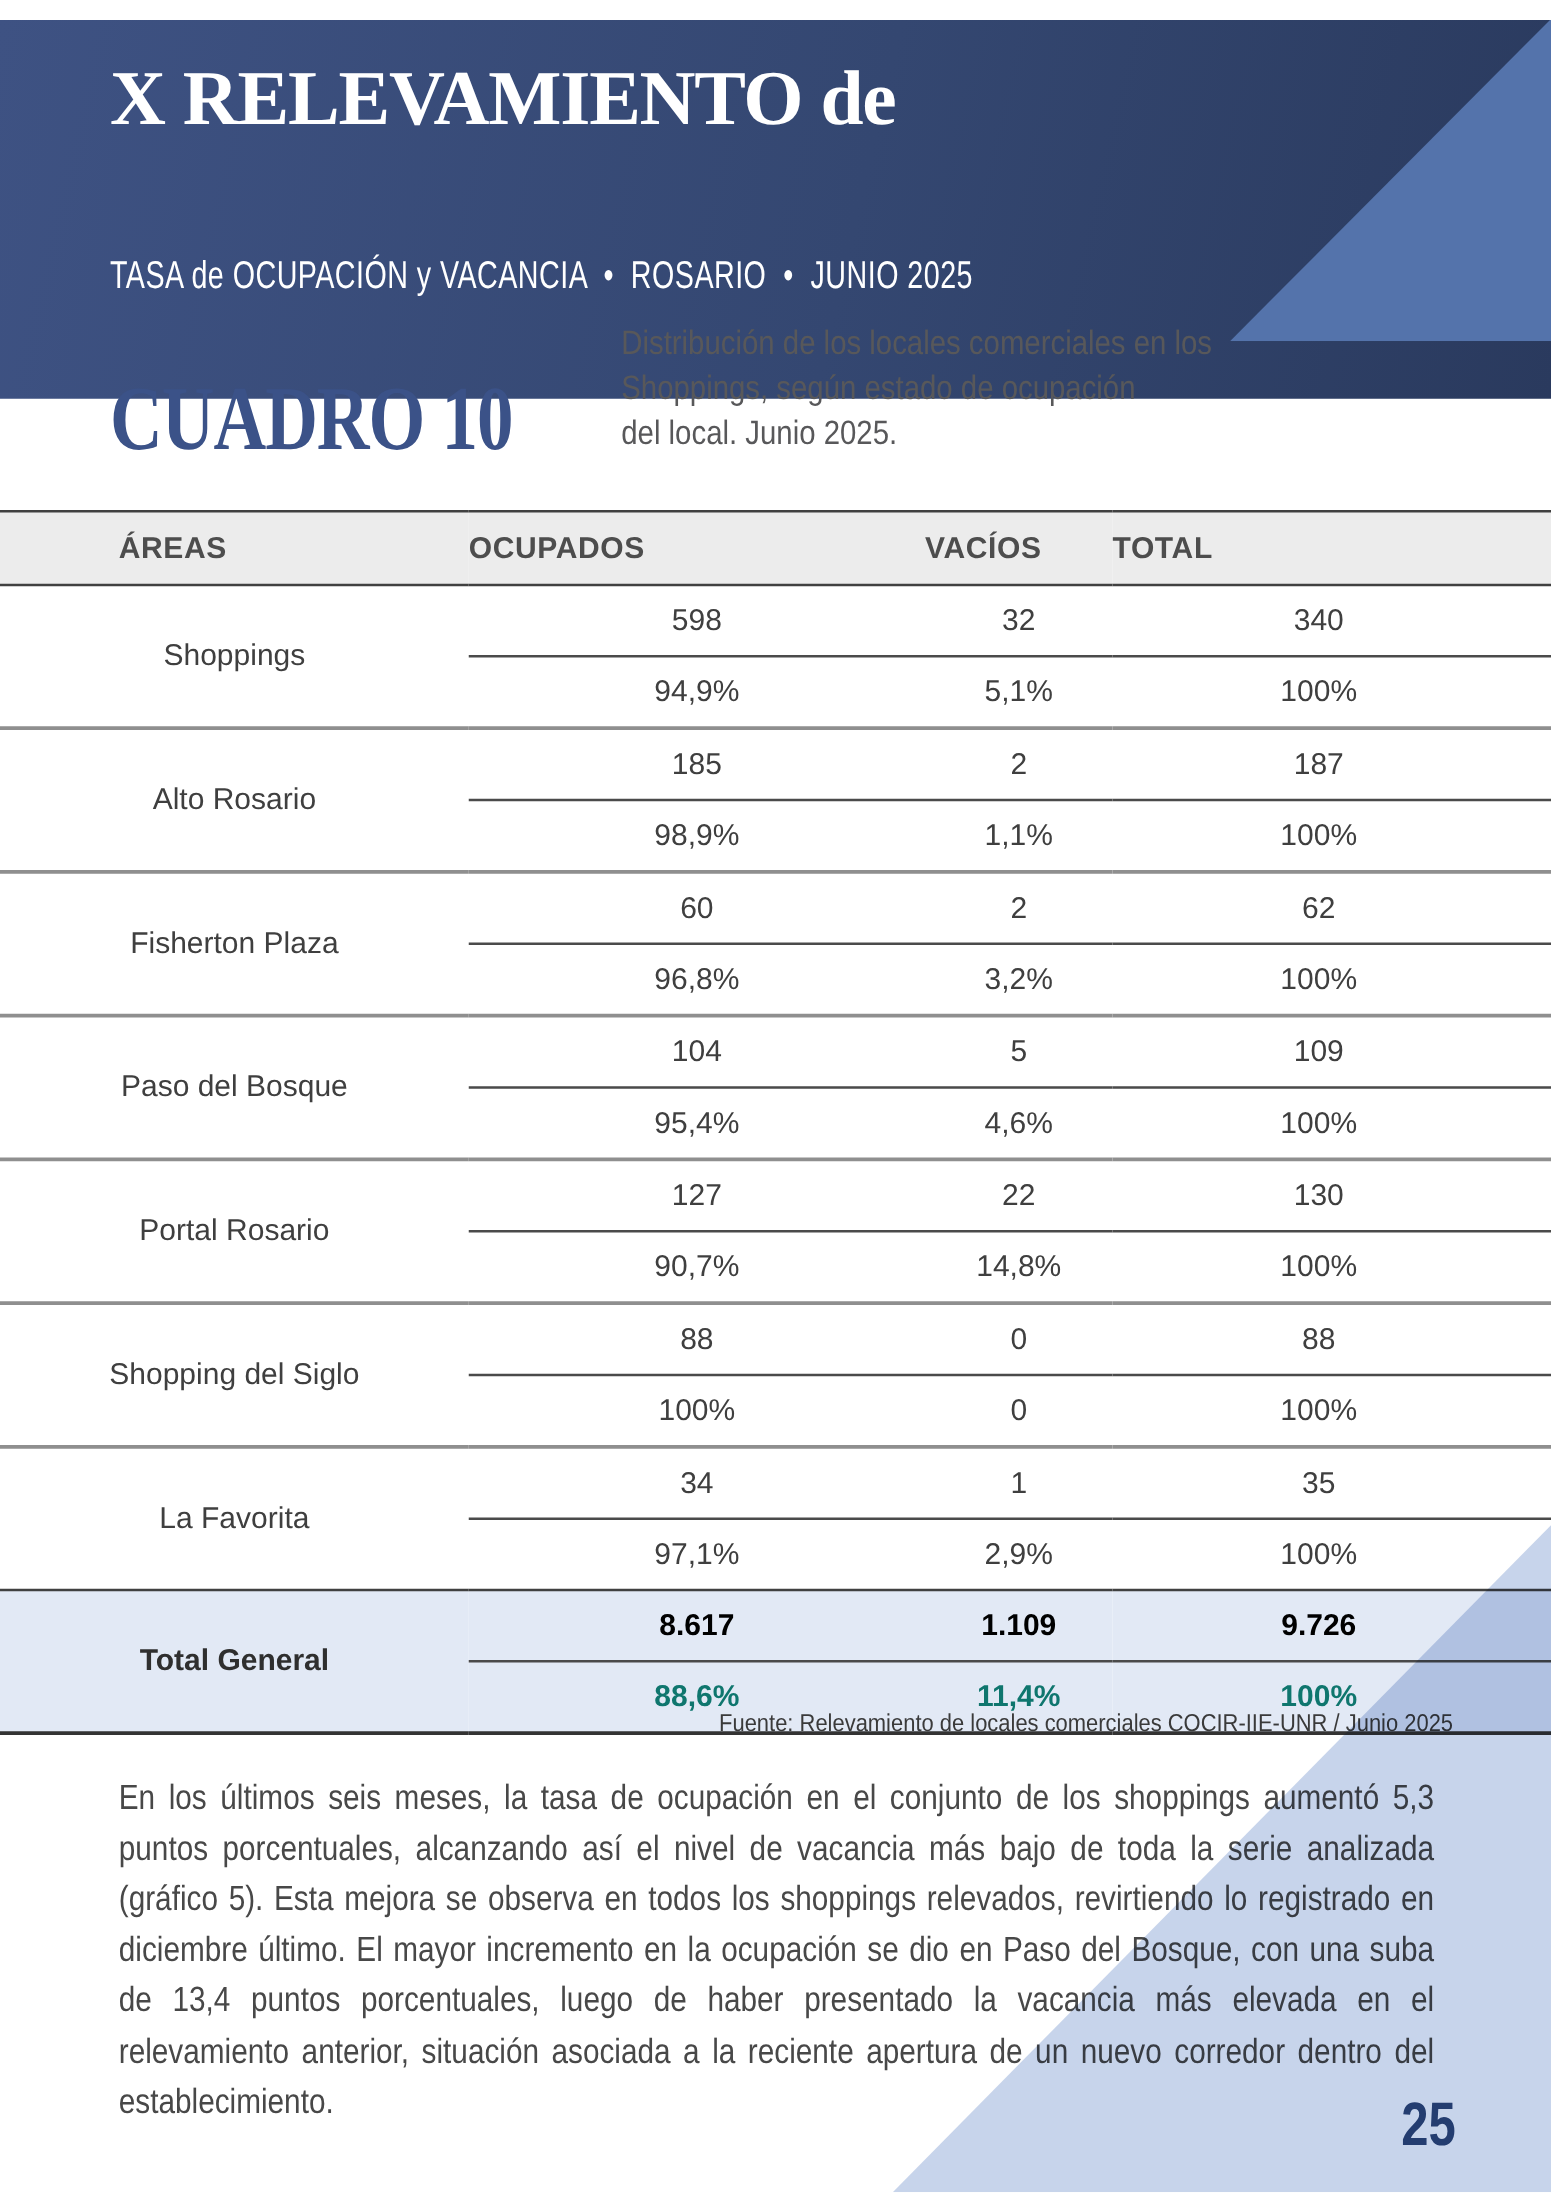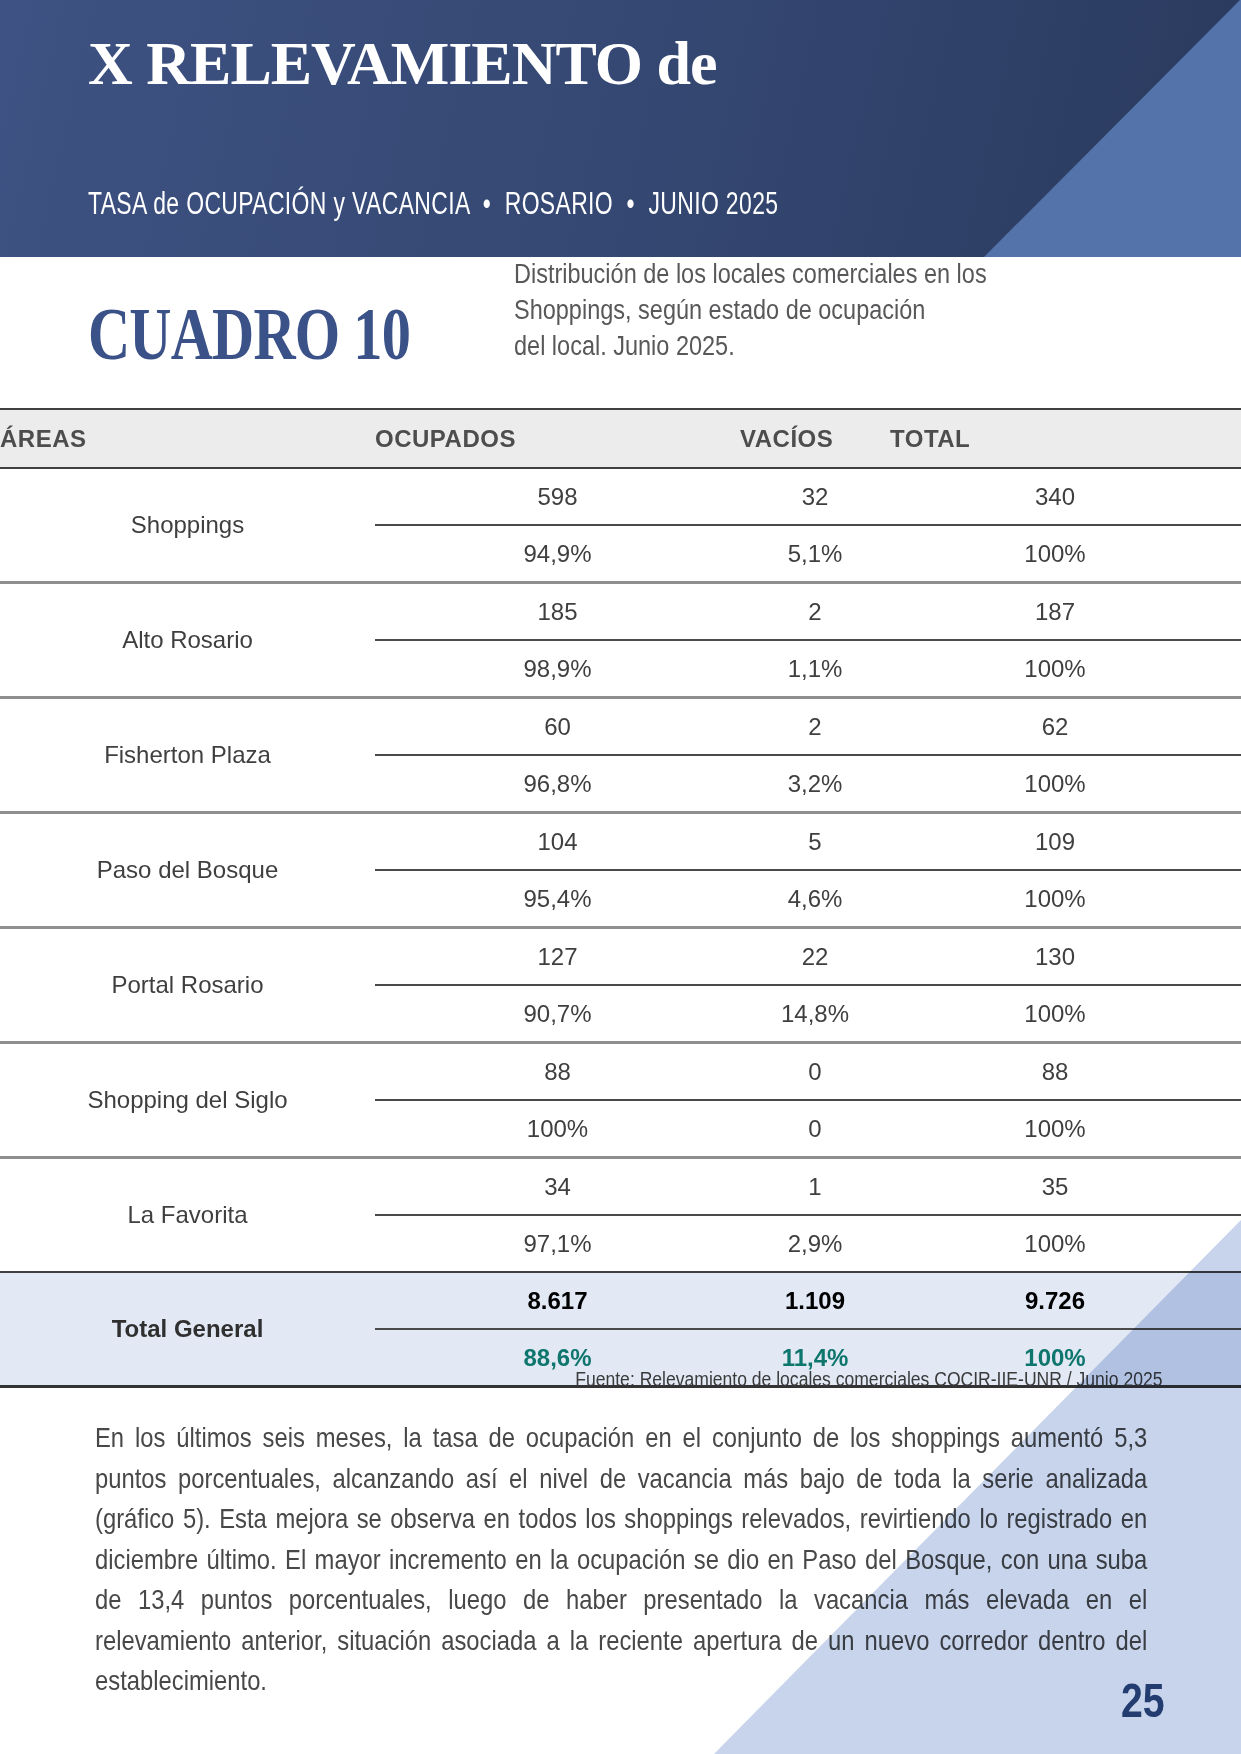--- a/index.html
+++ b/index.html
@@ -3,21 +3,21 @@
 <meta charset="utf-8">
 <style>
   html,body{margin:0;padding:0;background:#ffffff;}
   .page{
     position:relative;width:1241px;height:1754px;background:#ffffff;overflow:hidden;
     font-family:"Liberation Sans", sans-serif;
   }
 
   
   .header{
-    position:absolute;left:0;top:0;width:1241px;height:257px;
+    position:absolute;left:0;top:16px;width:1241px;height:303px;
     background:linear-gradient(103deg,#3e5283 0%,#344771 55%,#2a3a5e 100%);
   }
   .header-triangle{
     position:absolute;left:0;top:0;width:1241px;height:257px;
     background:#5473ab;
     clip-path:polygon(1240px 0px,1241px 0px,1241px 257px,984px 257px);
   }
   .header-title{
     position:absolute;left:88px;top:30px;color:#ffffff;
     font-family:"Liberation Serif", serif;font-weight:bold;
@@ -29,35 +29,35 @@
     transform:scaleX(0.74);transform-origin:0 0;letter-spacing:0.5px;
   }
 
   
   .cuadro-label{
     position:absolute;left:88px;top:296px;color:#3b5288;
     font-family:"Liberation Serif", serif;font-weight:bold;font-size:73px;line-height:78px;
     white-space:nowrap;transform:scaleX(0.80);transform-origin:0 0;letter-spacing:-1px;
   }
   .cuadro-desc{
-    position:absolute;left:514px;top:256px;color:#58585a;font-size:27px;line-height:36px;
+    position:absolute;left:497px;top:256px;color:#58585a;font-size:27px;line-height:36px;
   }
   .cuadro-desc .line{white-space:nowrap;transform:scaleX(0.87);transform-origin:0 50%;}
 
   
   table.data{
     position:absolute;left:0;top:408px;width:1241px;
     border-collapse:collapse;table-layout:fixed;
   }
   table.data th{
     height:57px;background:#ececec;color:#4d4d4d;font-size:24px;font-weight:bold;
     border-top:2px solid #404040;border-bottom:2px solid #404040;
     text-align:left;letter-spacing:0.5px;padding:0;
   }
-  table.data th.area-h{text-align:left;}
+  table.data th.area-h{text-align:left;padding-left:95px;}
   table.data td{
     height:55px;padding:0;font-size:24px;color:#3f3f3f;text-align:center;vertical-align:middle;
   }
   td.area-cell{text-align:left;padding-left:95px;}
   tr.count-row td.inner-sep{border-bottom:2px solid #4a4a4a;}
   tr.pct-row td, td.area-cell{border-bottom:3px solid #8f8f8f;}
   tr.pct-row.last td, td.area-cell.last{border-bottom:2px solid #404040;}
   tr.total-count td{background:#e2e9f5;font-weight:bold;color:#000000;}
   tr.total-pct td{background:#e2e9f5;font-weight:bold;color:#0f766e;border-bottom:3px solid #333333;}
   tr.total-count td.inner-sep{border-bottom:2px solid #4a4a4a;}

